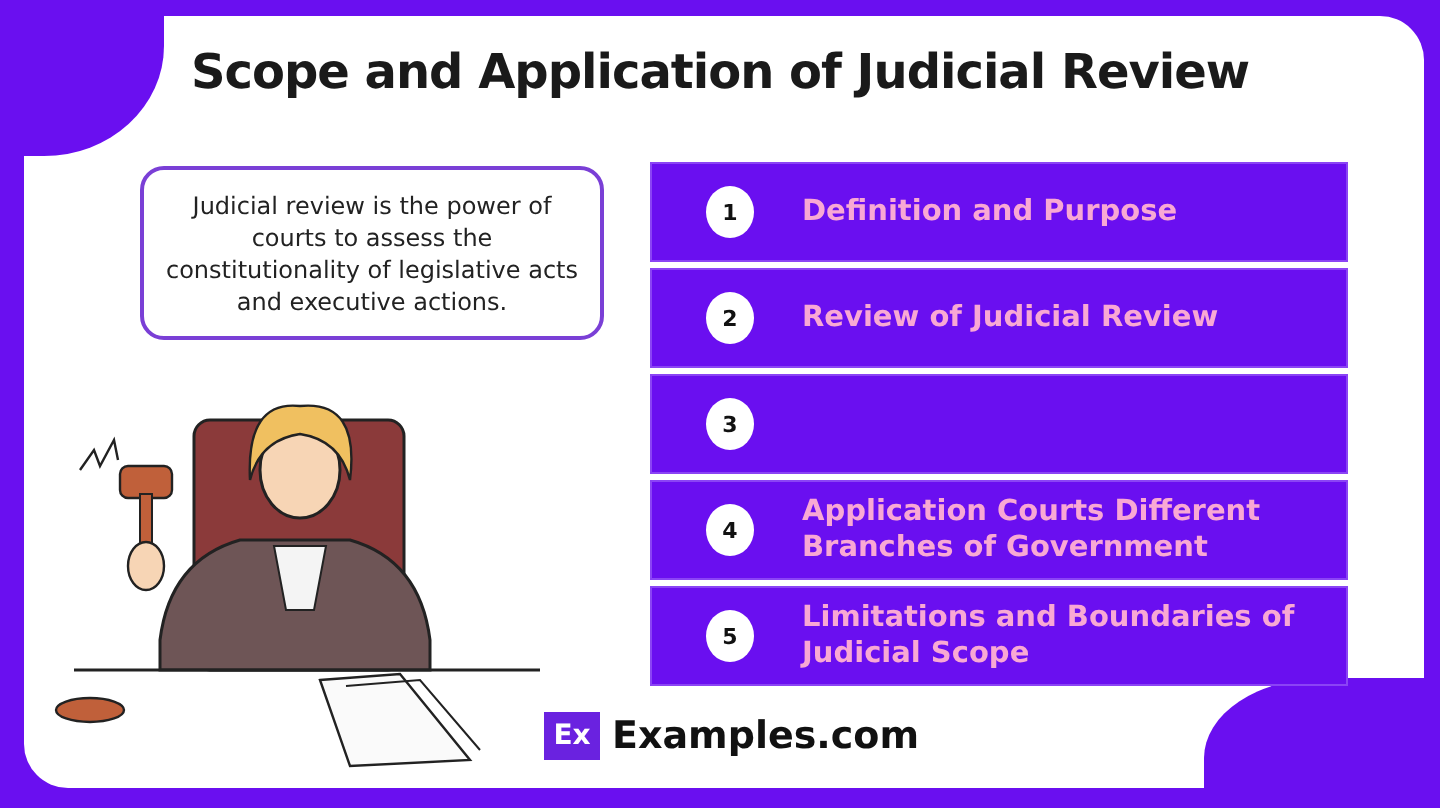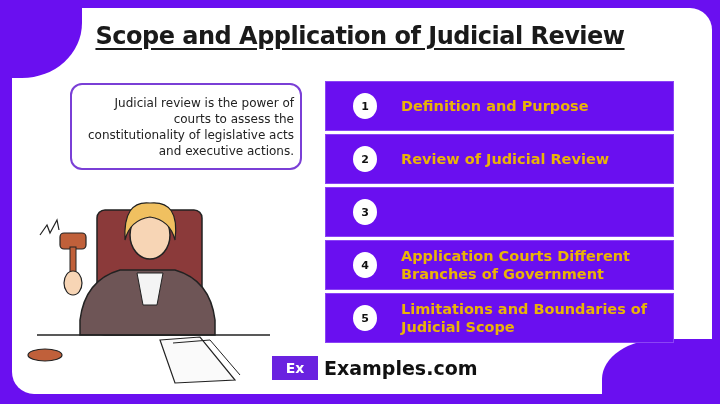--- a/index.html
+++ b/index.html
@@ -1,27 +1,27 @@
 <!DOCTYPE html>
 <html><head>
 <meta charset="utf-8">
 <style>
   html,body{margin:0;padding:0;}
   body{width:720px;height:404px;overflow:hidden;background:#6a0ff0;font-family:"DejaVu Sans","Liberation Sans",sans-serif;position:relative;}
   .card{position:absolute;left:12px;top:8px;width:700px;height:386px;background:#fff;border-radius:22px;}
   .blob-tl{position:absolute;left:0;top:0;width:70px;height:70px;background:#6a0ff0;border-bottom-right-radius:60px 55px;}
   .blob-br{position:absolute;right:0;bottom:0;width:110px;height:55px;background:#6a0ff0;border-top-left-radius:60px 40px;}
-  .title{position:absolute;left:0;width:720px;top:22px;text-align:center;font-weight:bold;font-size:24px;color:#1a1a1a;text-decoration:underline;text-underline-offset:4px;letter-spacing:-0.5px;}
-  .def-box{position:absolute;left:70px;top:83px;width:232px;height:87px;border:2px solid #7a3fd6;border-radius:12px;box-sizing:border-box;display:flex;align-items:center;justify-content:center;text-align:right;font-size:12px;line-height:16px;color:#222;padding:0 6px;}
+  .title{position:absolute;left:0;width:720px;top:22px;text-align:center;font-weight:bold;font-size:24px;color:#1a1a1a;text-underline-offset:4px;letter-spacing:-0.5px;}
+  .def-box{position:absolute;left:70px;top:83px;width:232px;height:87px;border:2px solid #7a3fd6;border-radius:12px;box-sizing:border-box;display:flex;align-items:center;justify-content:center;text-align:center;font-size:12px;line-height:16px;color:#222;padding:0 6px;}
   .list{position:absolute;left:325px;top:81px;width:349px;}
   .item{height:50px;background:#6a0ff0;margin-bottom:3px;display:flex;align-items:center;border:1px solid #8b44f5;box-sizing:border-box;}
   .num{width:24px;height:26px;border-radius:50%;background:#fff;color:#111;font-weight:bold;font-size:11px;display:flex;align-items:center;justify-content:center;margin-left:27px;margin-right:24px;flex-shrink:0;}
-  .label{color:#eab308;font-weight:bold;font-size:14.5px;line-height:18px;}
+  .label{color:#f9a8d4;font-weight:bold;font-size:14.5px;line-height:18px;}
   .footer{position:absolute;left:272px;top:356px;display:flex;align-items:center;}
-  .ex{width:46px;height:24px;background:#6a22e0;color:#fff;font-weight:bold;font-size:14px;display:flex;align-items:center;justify-content:center;margin-right:6px;}
+  .ex{width:28px;height:24px;background:#6a22e0;color:#fff;font-weight:bold;font-size:14px;display:flex;align-items:center;justify-content:center;margin-right:6px;}
   .brand{font-weight:bold;font-size:19px;color:#111;}
   .illus{position:absolute;left:25px;top:185px;width:270px;height:200px;}
 </style>
 </head>
 <body>
 
 <div class="card">
   <div class="blob-tl"></div>
   <div class="blob-br"></div>
 </div>

